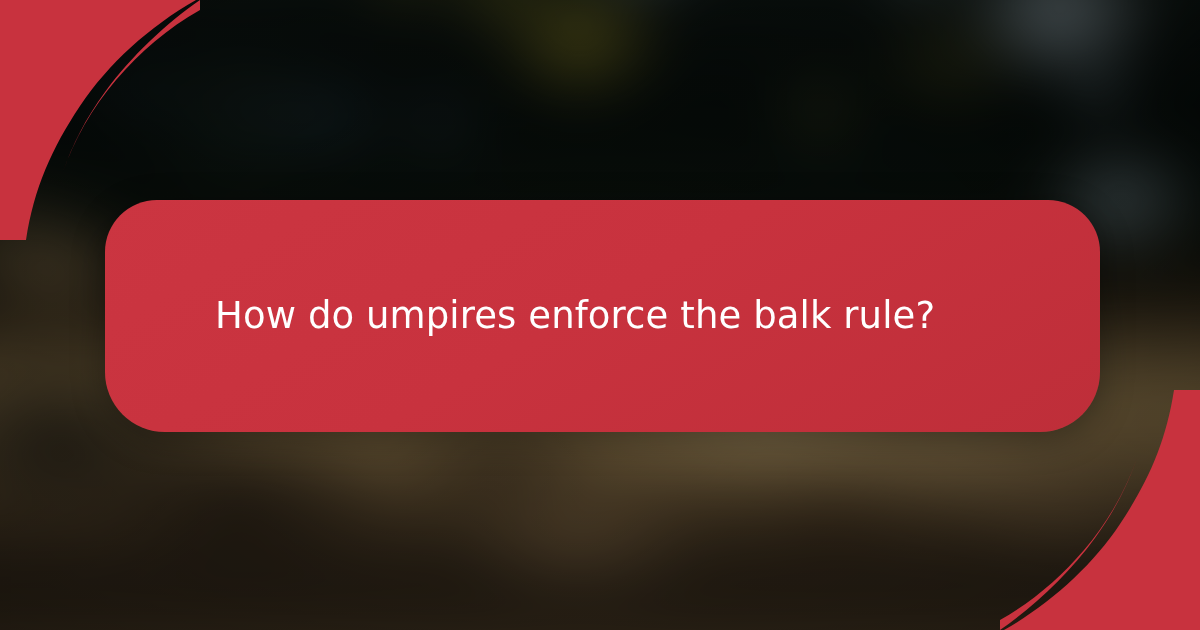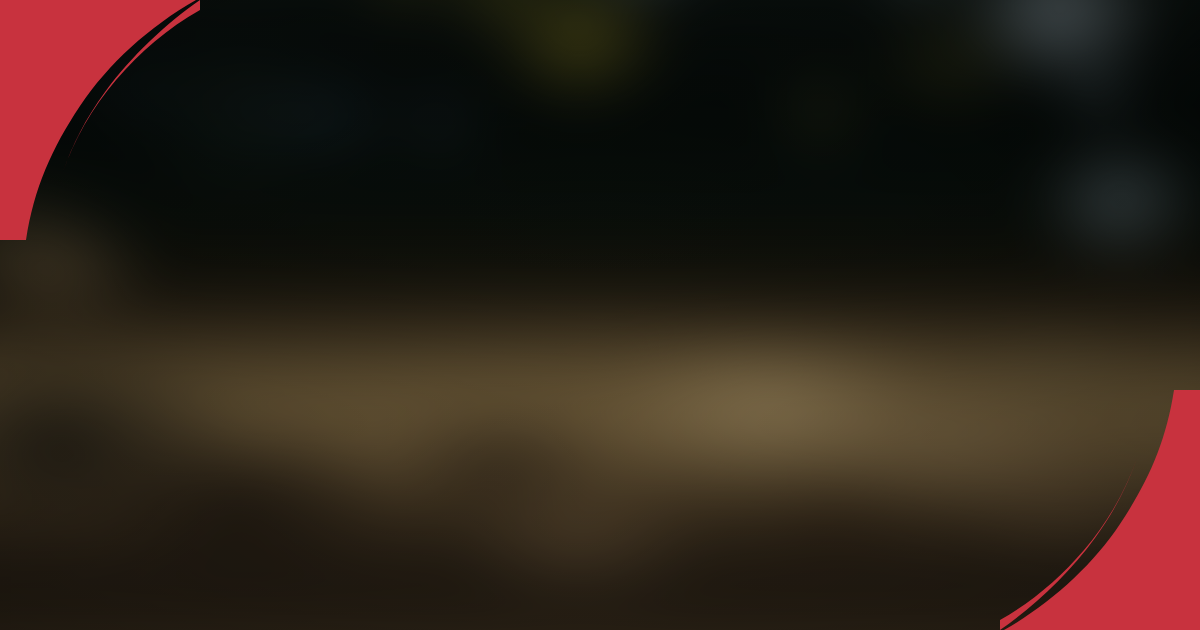--- a/index.html
+++ b/index.html
@@ -191,14 +191,17 @@
     <path fill="#C8323E" d="M200,0 C168,22 131,56 105,92 C86,118 72,145 63,172
              C74,140 92,108 116,80 C140,52 168,28 200,10 Z"></path>
   </svg>
 
   <svg class="corner-deco corner-br" width="330" height="240" viewBox="0 0 330 240" aria-hidden="true">
     <path fill="#C8323E" d="M330,240 L134,240 C180,214 222,176 250,134 C278,92 296,52 304,0 L330,0 Z"></path>
     <path fill="#C8323E" d="M130,240 C162,218 199,184 225,148 C244,122 258,95 267,68
              C256,100 238,132 214,160 C190,188 162,212 130,230 Z"></path>
   </svg>
 
+  <div class="card" style="background:linear-gradient(150deg,#CB3541 0%,#C8323E 48%,#BE2E39 100%);">
+    <h1 class="card-title">How do umpires enforce the balk rule?</h1>
+  </div>
 
 </div>
 
 </body></html>

